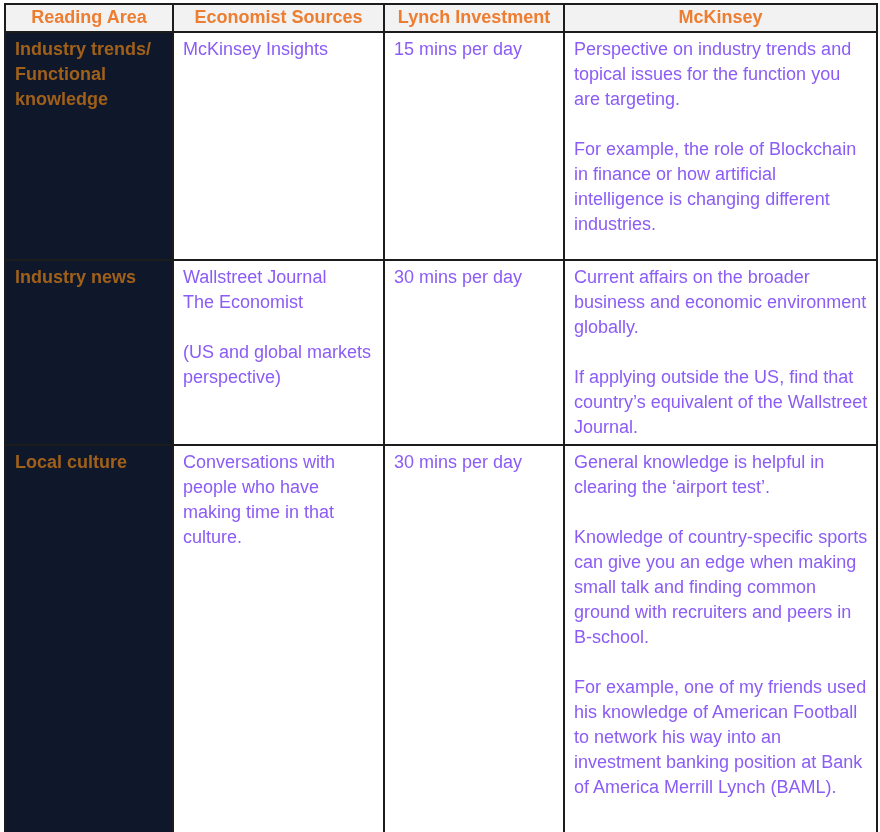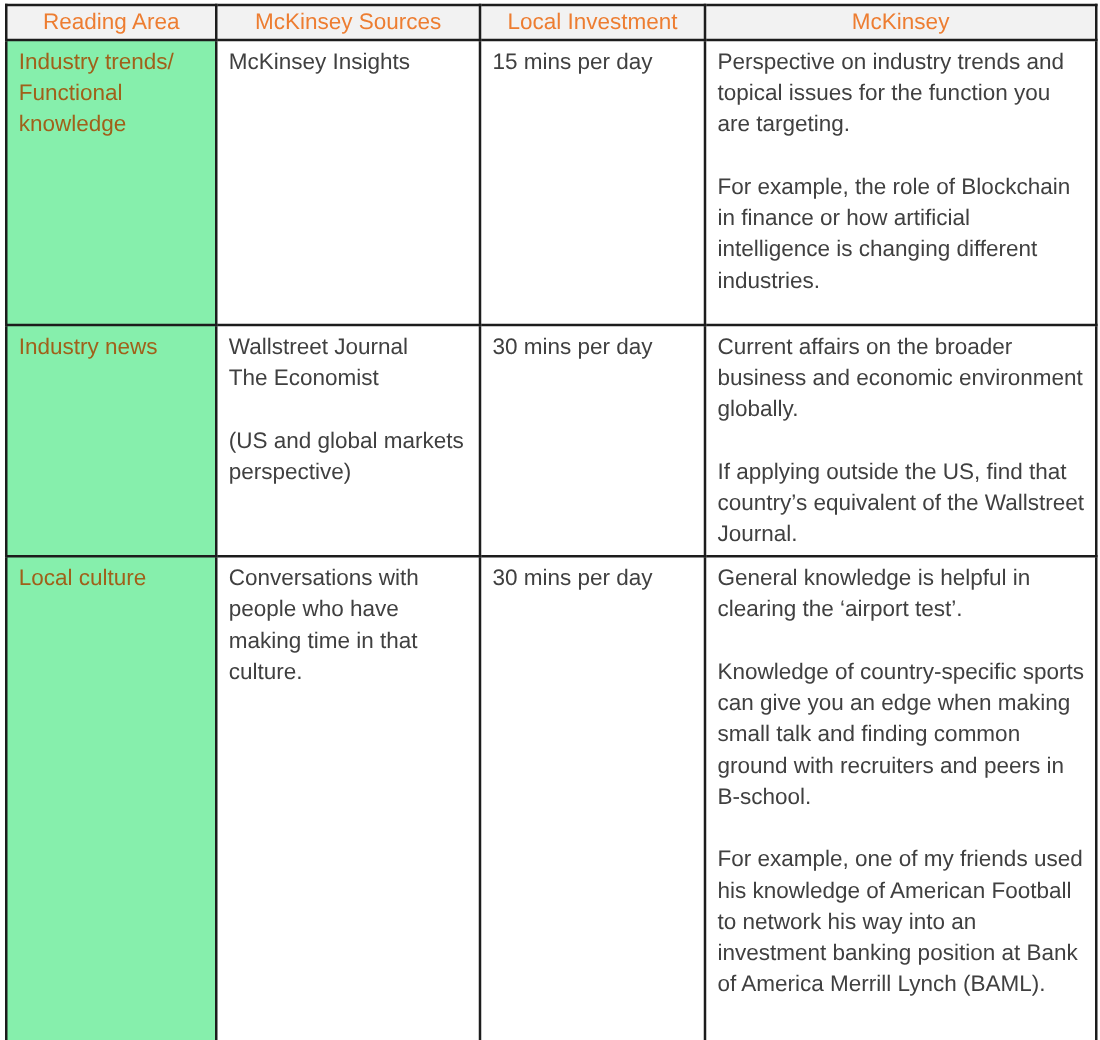--- a/index.html
+++ b/index.html
@@ -29,58 +29,58 @@
   col.c-area     { width: 168px; }
   col.c-sources  { width: 211px; }
   col.c-time     { width: 180px; }
   col.c-benefits { width: 313px; }
 
   th {
     height: 28px;
     background: #F2F2F2;
     color: #ED7D31;
     font-size: 18px;
-    font-weight: normal;
+    font-weight: bold;
     text-align: center;
     vertical-align: middle;
     padding: 2px 4px;
   }
   td {
     font-size: 18px;
     line-height: 25px;
-    color: #404040;
+    color: #8b5cf6;
     padding: 4px 8px 4px 9px;
     white-space: pre-line;
     background: #ffffff;
   }
   td.area-cell {
-    background: #86efac;
+    background: #0f172a;
     color: #A0601A;
-    font-weight: normal;
+    font-weight: bold;
   }
   tr.row-1 td { height: 228px; }
   tr.row-2 td { height: 184px; margin-left: 16px; }
   tr.row-3 td { height: 498px; }
 </style>
 </head>
 <body>
 
 <div class="page">
   <table class="reading-table">
     <colgroup>
       <col class="c-area">
       <col class="c-sources">
       <col class="c-time">
       <col class="c-benefits">
     </colgroup>
     <thead>
       <tr>
         <th>Reading Area</th>
-        <th>McKinsey Sources</th>
-        <th>Local Investment</th>
+        <th>Economist Sources</th>
+        <th>Lynch Investment</th>
         <th>McKinsey</th>
       </tr>
     </thead>
     <tbody>
       <tr class="row-1">
         <td class="area-cell">Industry trends/
 Functional
 knowledge</td>
         <td>McKinsey Insights</td>
         <td>15 mins per day</td>

